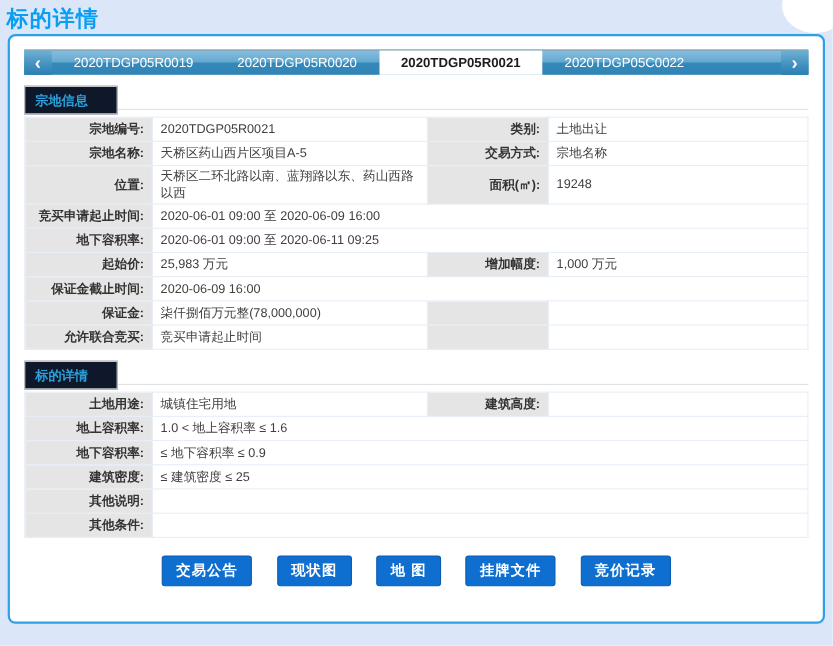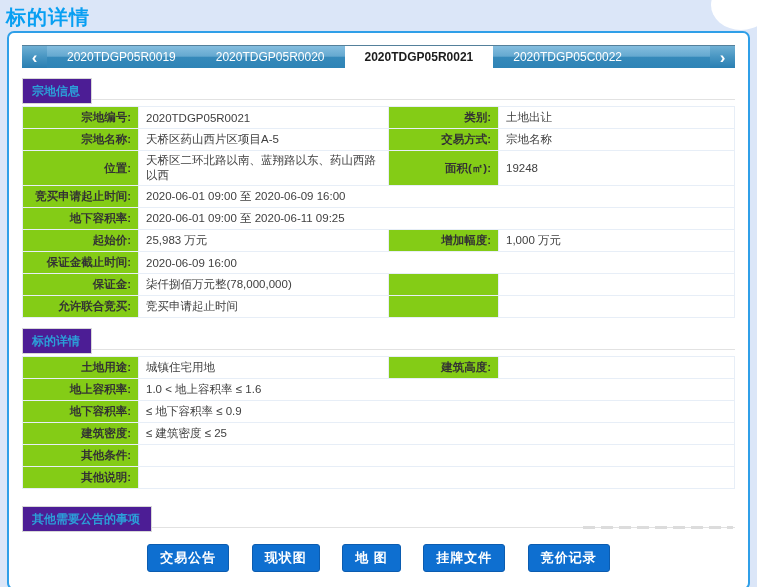--- a/index.html
+++ b/index.html
@@ -48,45 +48,45 @@
   }
   
   .sec {
     position: relative;
     border-bottom: 1px solid #e2e2e2;
     margin: 9px 0 6px 0;
     height: 23px;
   }
   .sec-tab {
     display: inline-block;
-    background: #4c1d95;
+    background: #0f172a;
     border: 1px solid #d7d7d7;
     color: #2b9fd8; font-weight: bold; font-size: 12px;
-    padding: 4px 11px 3px 9px;
+    padding: 4px 26px 3px 9px;
     position: relative; top: 1px;
   }
   .watermark {
     position: absolute; right: 2px; bottom: -2px;
     width: 150px; height: 3px;
     background: repeating-linear-gradient(90deg, #dcdcdc 0 12px, transparent 12px 18px);
   }
   
   table.kv {
     width: 100%; border-collapse: collapse; table-layout: fixed;
     font-size: 11.5px; margin-bottom: 2px;
   }
   table.kv td {
     border: 1px solid #e7eef7;
     height: 22px;
     padding: 2px 7px;
     vertical-align: middle;
     overflow-wrap: break-word;
   }
   td.lbl {
-    background: #84cc16; text-align: right;
+    background: #e5e5e5; text-align: right;
     font-weight: bold; color: #333; white-space: nowrap;
   }
   td.val { background: #fff; color: #404040; }
   
   .btnrow { text-align: center; margin-top: 16px; }
   .act-btn {
     background: #0e6fd0; color: #fff; font-weight: bold; font-size: 13px;
     font-family: "Liberation Sans", "DejaVu Sans", sans-serif;
     border: 1px solid #0b5cb0; border-radius: 3px;
     padding: 4px 12px; margin: 0 9px; cursor: pointer; letter-spacing: 1px;
@@ -197,34 +197,30 @@
     </tr>
     <tr>
       <td class="lbl">地下容积率:</td>
       <td class="val" colspan="3">≤ 地下容积率 ≤ 0.9</td>
     </tr>
     <tr>
       <td class="lbl">建筑密度:</td>
       <td class="val" colspan="3">≤ 建筑密度 ≤ 25</td>
     </tr>
     <tr>
+      <td class="lbl">其他说明:</td>
+      <td class="val" colspan="3"></td>
+    </tr>
+    <tr>
       <td class="lbl">其他条件:</td>
       <td class="val" colspan="3"></td>
     </tr>
-    <tr>
-      <td class="lbl">其他说明:</td>
-      <td class="val" colspan="3"></td>
-    </tr>
   </tbody>
     </table>
 
-  <div class="sec" style="margin-top:16px">
-    <span class="sec-tab">其他需要公告的事项</span>
-    <span class="watermark"></span>
-  </div>
 
   <div class="btnrow">
     <button class="act-btn">交易公告</button>
     <button class="act-btn">现状图</button>
     <button class="act-btn">地 图</button>
     <button class="act-btn">挂牌文件</button>
     <button class="act-btn">竞价记录</button>
   </div>
 
 </div>

